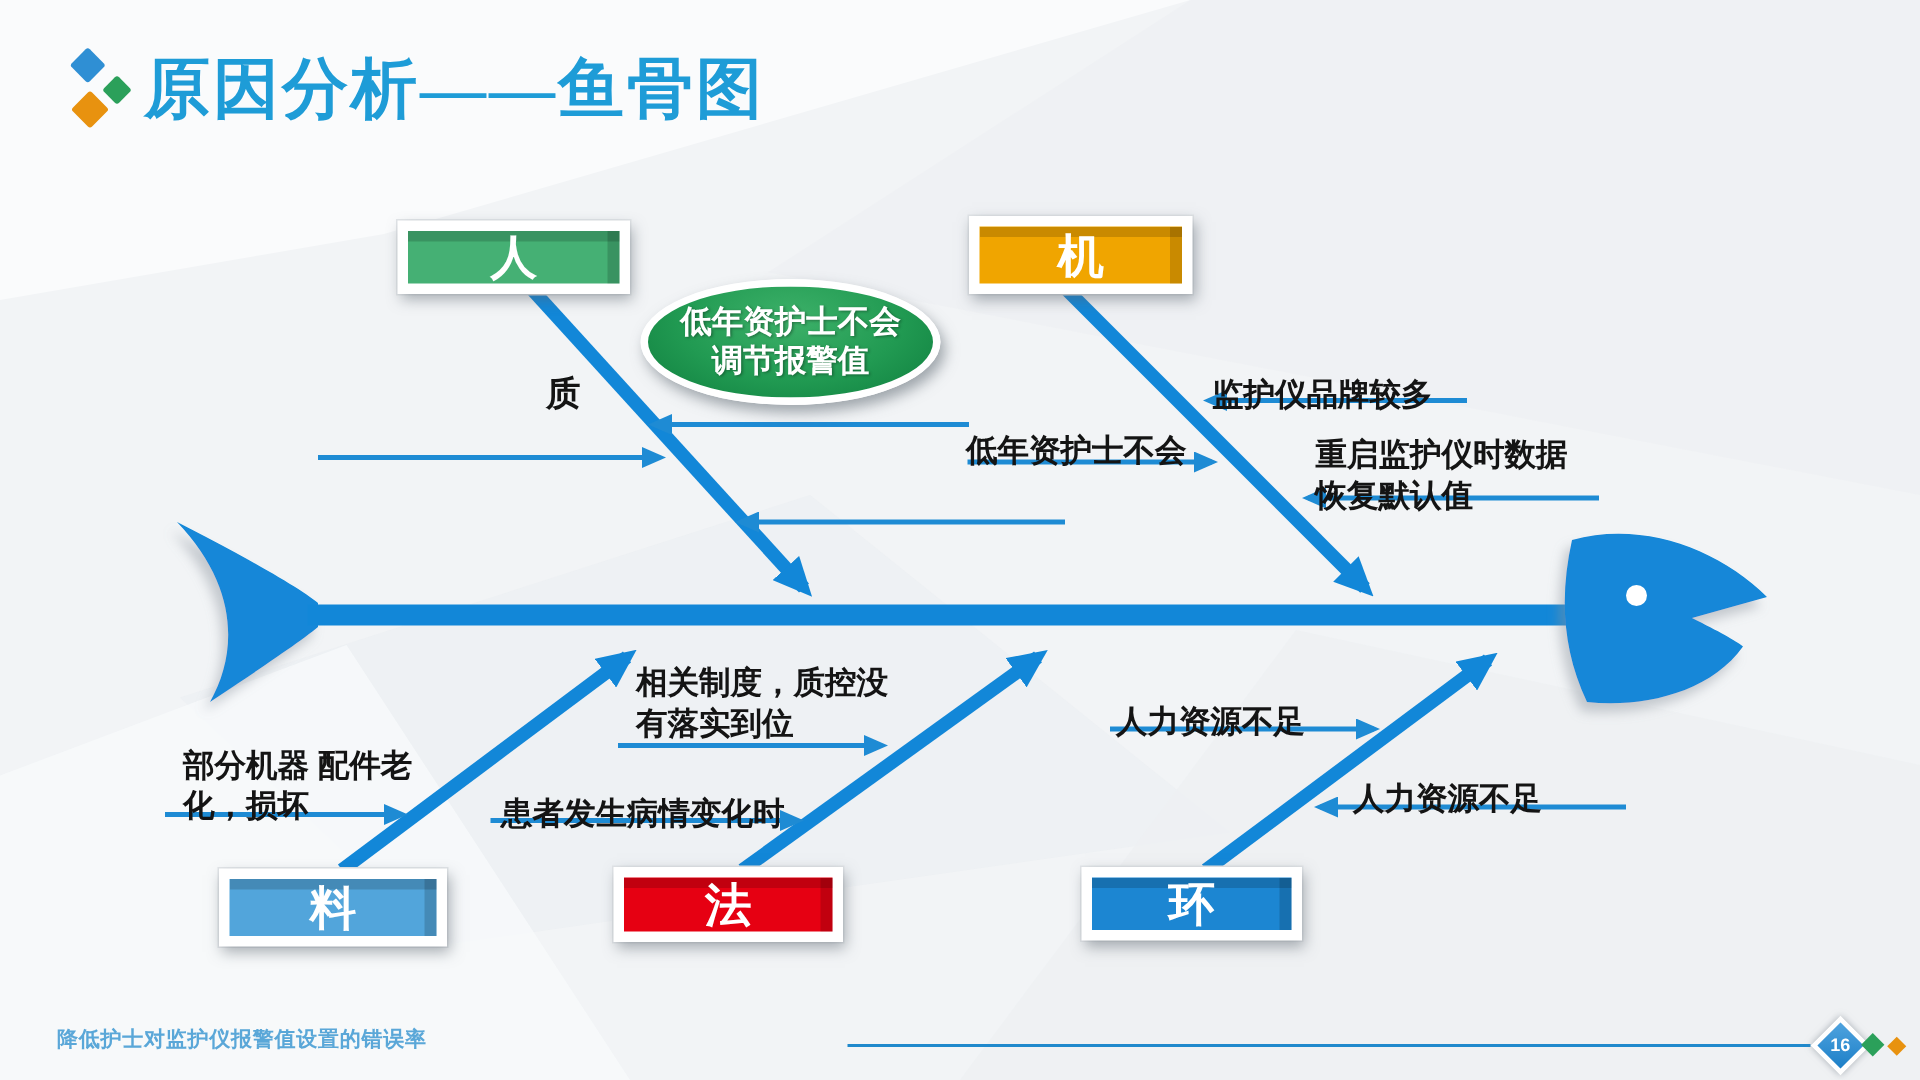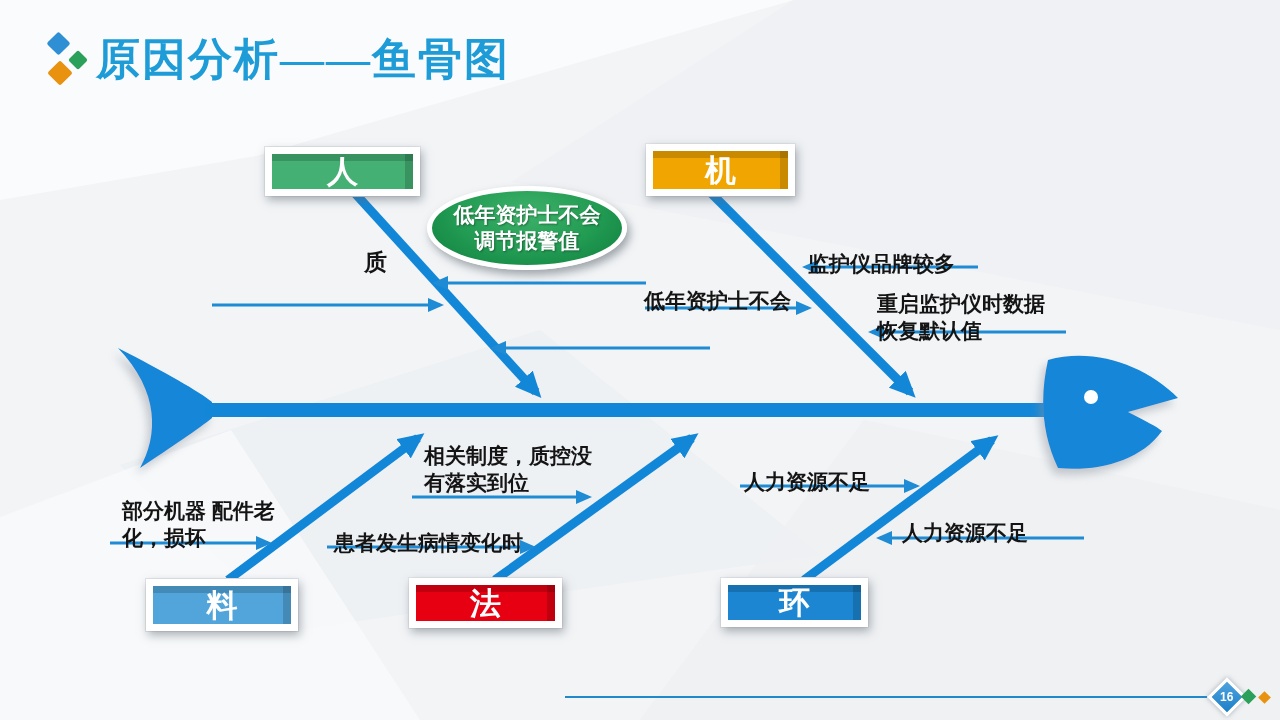--- a/index.html
+++ b/index.html
@@ -178,20 +178,21 @@
   <div class="cause c-restart">重启监护仪时数据
 恢复默认值</div>
   <div class="cause c-aging">部分机器 配件老
 化，损坏</div>
   <div class="cause c-qc">相关制度，质控没
 有落实到位</div>
   <div class="cause c-training">患者发生病情变化时</div>
   <div class="cause c-workload">人力资源不足</div>
   <div class="cause c-hr">人力资源不足</div>
 
+  <div class="footer-text">降低护士对监护仪报警值设置的错误率</div>
   <div class="footer-line"></div>
   <div class="page-badge">
     <span>16</span>
   </div>
   <div class="dot-diamond dd-green"></div>
   <div class="dot-diamond dd-orange"></div>
 
 </div>
 
 </body></html>

